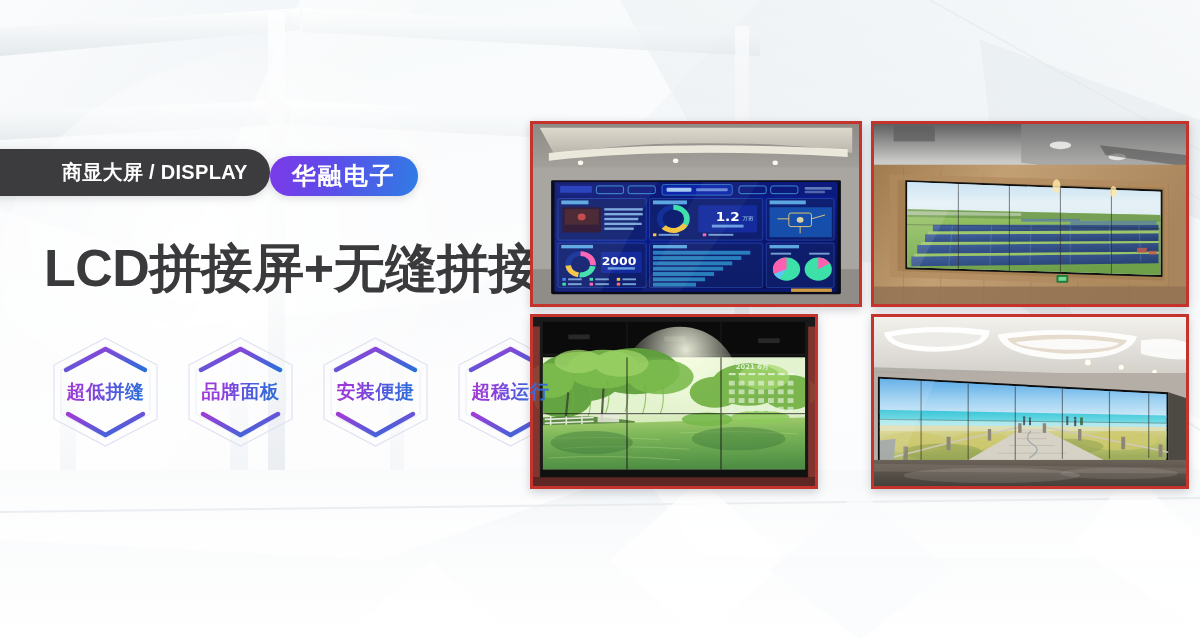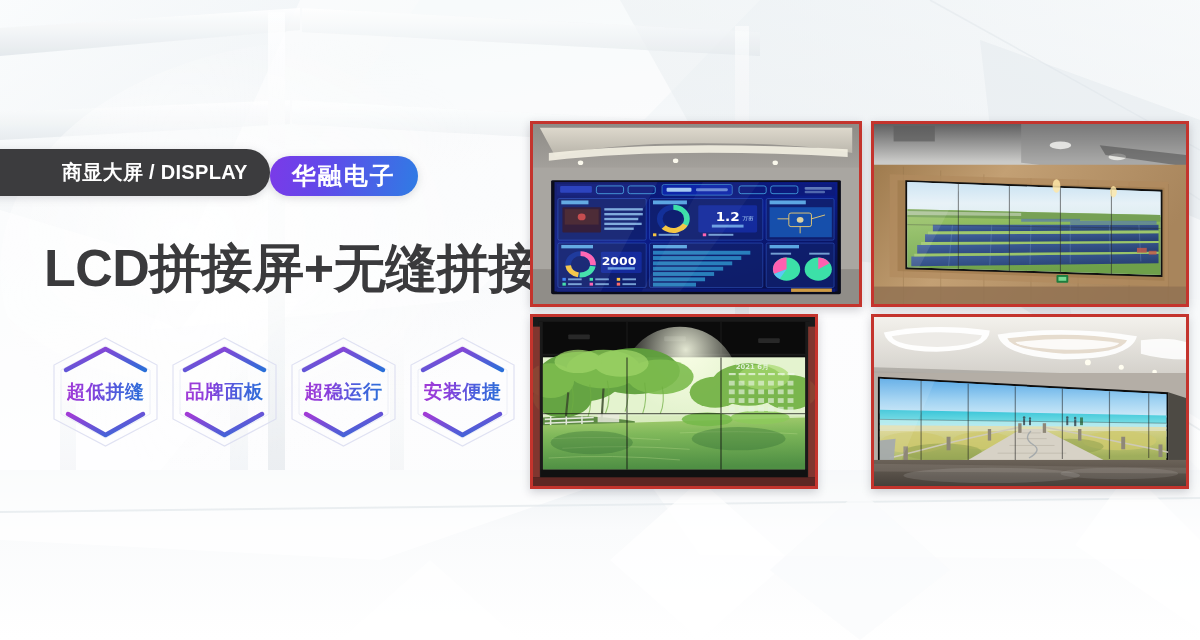--- a/index.html
+++ b/index.html
@@ -54,21 +54,21 @@
   }
   .subhead{
     position:absolute;left:46px;top:296px;
     font-size:22px;font-weight:400;color:#8d9196;
     letter-spacing:.2px;white-space:nowrap;
   }
 
   
   .features{
     position:absolute;left:46px;top:333px;
-    display:flex;gap:0px;
+    display:flex;gap:16px;
   }
   .feature{
     position:relative;width:119px;height:118px;
     display:flex;align-items:center;justify-content:center;
   }
   .feature svg{position:absolute;left:0;top:0;width:119px;height:118px;}
   .feature-label{
     position:relative;z-index:3;
     font-size:19px;font-weight:700;letter-spacing:.5px;white-space:nowrap;
     background:linear-gradient(95deg,#a23bd6 0%,#8a3fdc 30%,#4a5fdd 65%,#2a6fd8 100%);
@@ -214,47 +214,47 @@
         <polygon points="59.5,13 104,37 104,81 59.5,105 15,81 15,37" fill="none" stroke="#e4e7f4" stroke-width="1" opacity="0.7"></polygon>
         <polyline points="20,37 59.5,16 99,37" fill="none" stroke="url(#hx1)" stroke-width="4.5" stroke-linecap="round" stroke-linejoin="round"></polyline>
         <polyline points="22,81 59.5,102 97,81" fill="none" stroke="url(#hx1)" stroke-width="4.5" stroke-linecap="round" stroke-linejoin="round"></polyline>
       </svg>
       <span class="feature-label">品牌面板</span>
     </div>
 
     <div class="feature">
       <svg viewBox="0 0 119 118" aria-hidden="true">
         <defs>
+          <linearGradient id="hx3" x1="0" y1="0" x2="1" y2="1">
+            <stop offset="0%" stop-color="#a23bd6"></stop>
+              <stop offset="100%" stop-color="#2a6fd8"></stop>
+          </linearGradient>
+        </defs>
+        <polygon points="59.5,5 111,32 111,86 59.5,113 8,86 8,32" fill="none" stroke="#d9dcf0" stroke-width="1.2" opacity="0.85"></polygon>
+        <polygon points="59.5,13 104,37 104,81 59.5,105 15,81 15,37" fill="none" stroke="#e4e7f4" stroke-width="1" opacity="0.7"></polygon>
+        <polyline points="20,37 59.5,16 99,37" fill="none" stroke="url(#hx3)" stroke-width="4.5" stroke-linecap="round" stroke-linejoin="round"></polyline>
+        <polyline points="22,81 59.5,102 97,81" fill="none" stroke="url(#hx3)" stroke-width="4.5" stroke-linecap="round" stroke-linejoin="round"></polyline>
+      </svg>
+      <span class="feature-label">安装便捷</span>
+    </div>
+
+    <div class="feature">
+      <svg viewBox="0 0 119 118" aria-hidden="true">
+        <defs>
           <linearGradient id="hx2" x1="0" y1="0" x2="1" y2="1">
             <stop offset="0%" stop-color="#a23bd6"></stop>
               <stop offset="100%" stop-color="#2a6fd8"></stop>
           </linearGradient>
         </defs>
         <polygon points="59.5,5 111,32 111,86 59.5,113 8,86 8,32" fill="none" stroke="#d9dcf0" stroke-width="1.2" opacity="0.85"></polygon>
         <polygon points="59.5,13 104,37 104,81 59.5,105 15,81 15,37" fill="none" stroke="#e4e7f4" stroke-width="1" opacity="0.7"></polygon>
         <polyline points="20,37 59.5,16 99,37" fill="none" stroke="url(#hx2)" stroke-width="4.5" stroke-linecap="round" stroke-linejoin="round"></polyline>
         <polyline points="22,81 59.5,102 97,81" fill="none" stroke="url(#hx2)" stroke-width="4.5" stroke-linecap="round" stroke-linejoin="round"></polyline>
       </svg>
       <span class="feature-label">超稳运行</span>
-    </div>
-
-    <div class="feature">
-      <svg viewBox="0 0 119 118" aria-hidden="true">
-        <defs>
-          <linearGradient id="hx3" x1="0" y1="0" x2="1" y2="1">
-            <stop offset="0%" stop-color="#a23bd6"></stop>
-              <stop offset="100%" stop-color="#2a6fd8"></stop>
-          </linearGradient>
-        </defs>
-        <polygon points="59.5,5 111,32 111,86 59.5,113 8,86 8,32" fill="none" stroke="#d9dcf0" stroke-width="1.2" opacity="0.85"></polygon>
-        <polygon points="59.5,13 104,37 104,81 59.5,105 15,81 15,37" fill="none" stroke="#e4e7f4" stroke-width="1" opacity="0.7"></polygon>
-        <polyline points="20,37 59.5,16 99,37" fill="none" stroke="url(#hx3)" stroke-width="4.5" stroke-linecap="round" stroke-linejoin="round"></polyline>
-        <polyline points="22,81 59.5,102 97,81" fill="none" stroke="url(#hx3)" stroke-width="4.5" stroke-linecap="round" stroke-linejoin="round"></polyline>
-      </svg>
-      <span class="feature-label">安装便捷</span>
     </div>
 
   </div>
 
   <div class="photo" id="photo-dashboard">
     <div class="inner">
       <svg viewBox="0 0 288 186" preserveAspectRatio="none">
         <defs>
           <linearGradient id="roomA" x1="0" y1="0" x2="0" y2="1">
             <stop offset="0%" stop-color="#8e8b86"></stop>

